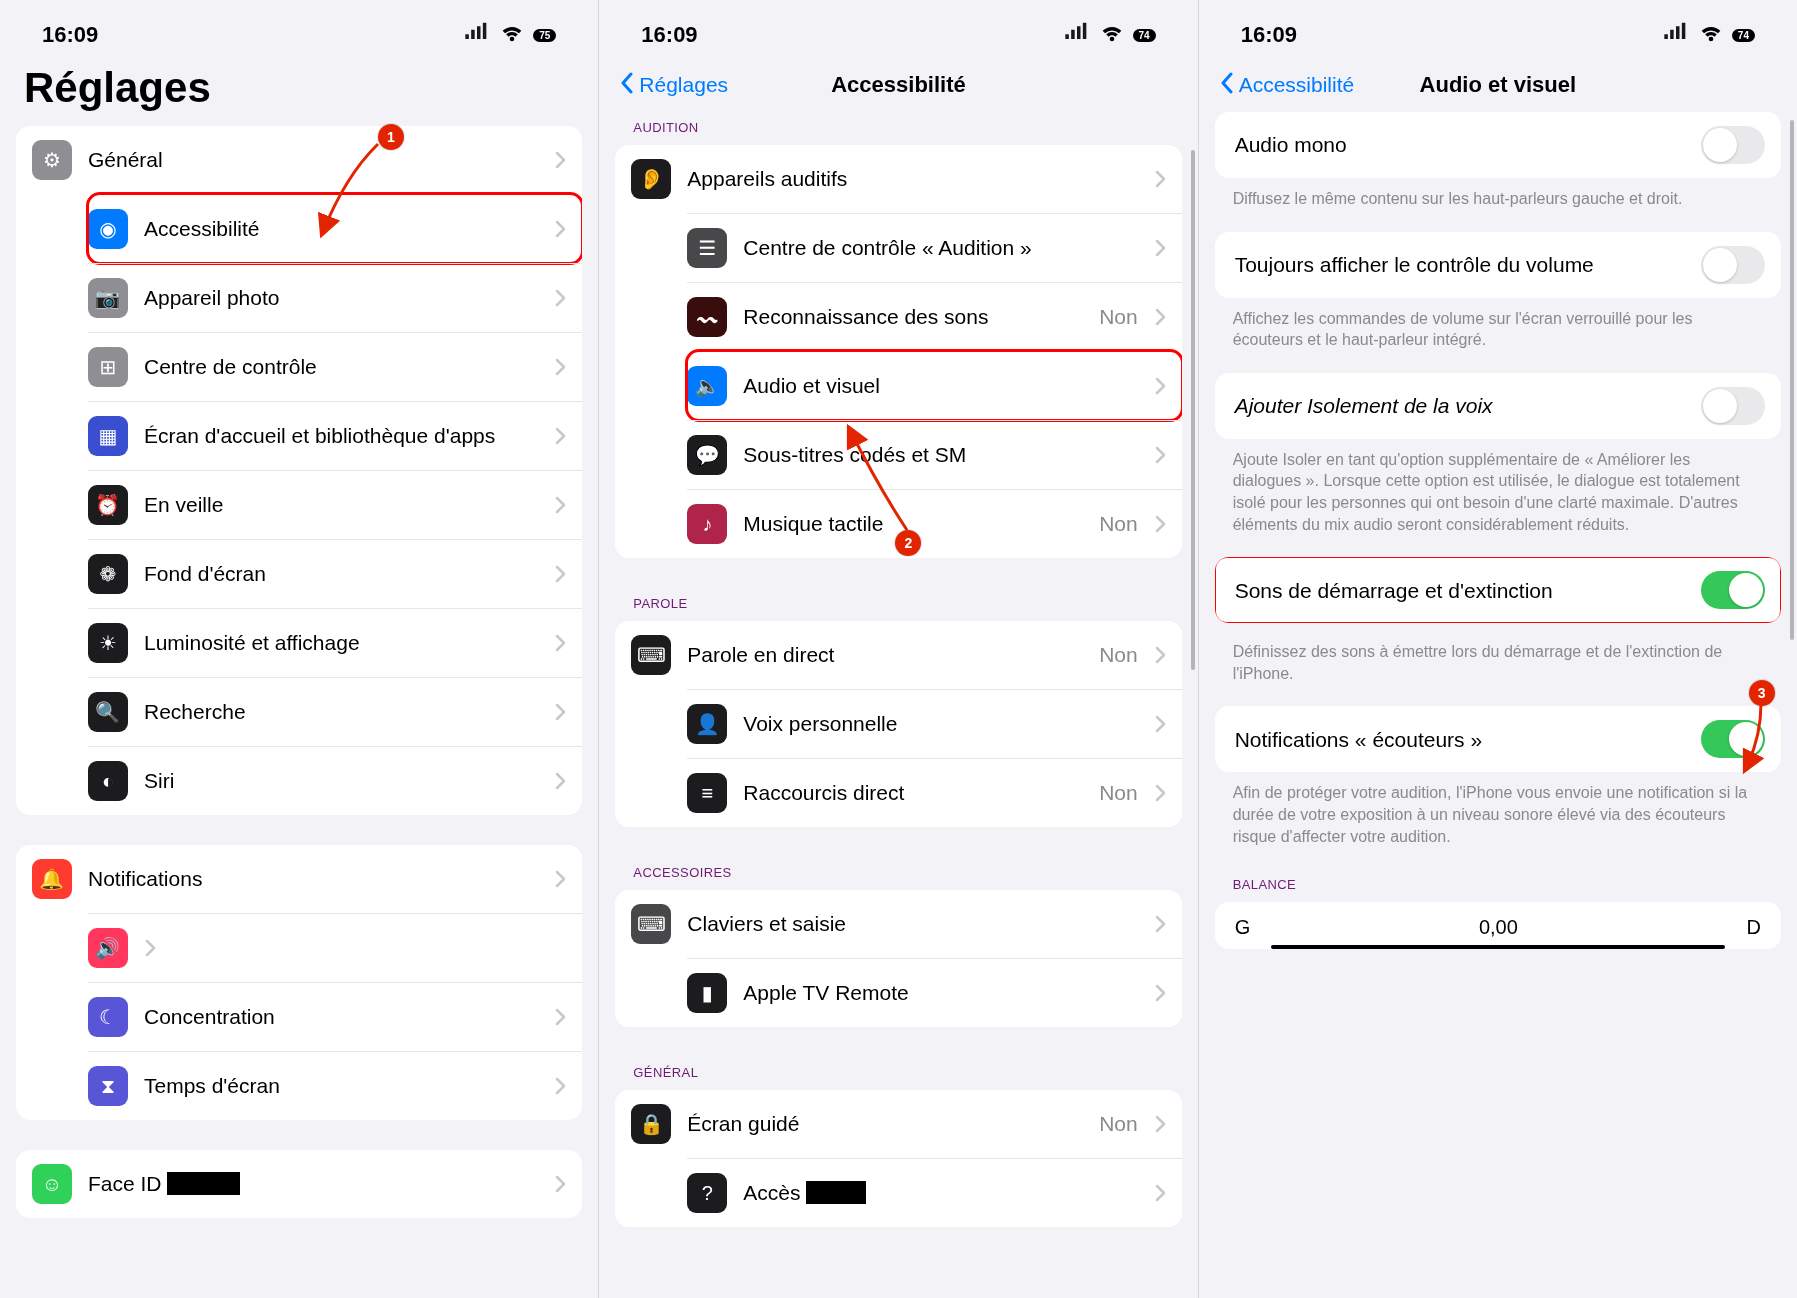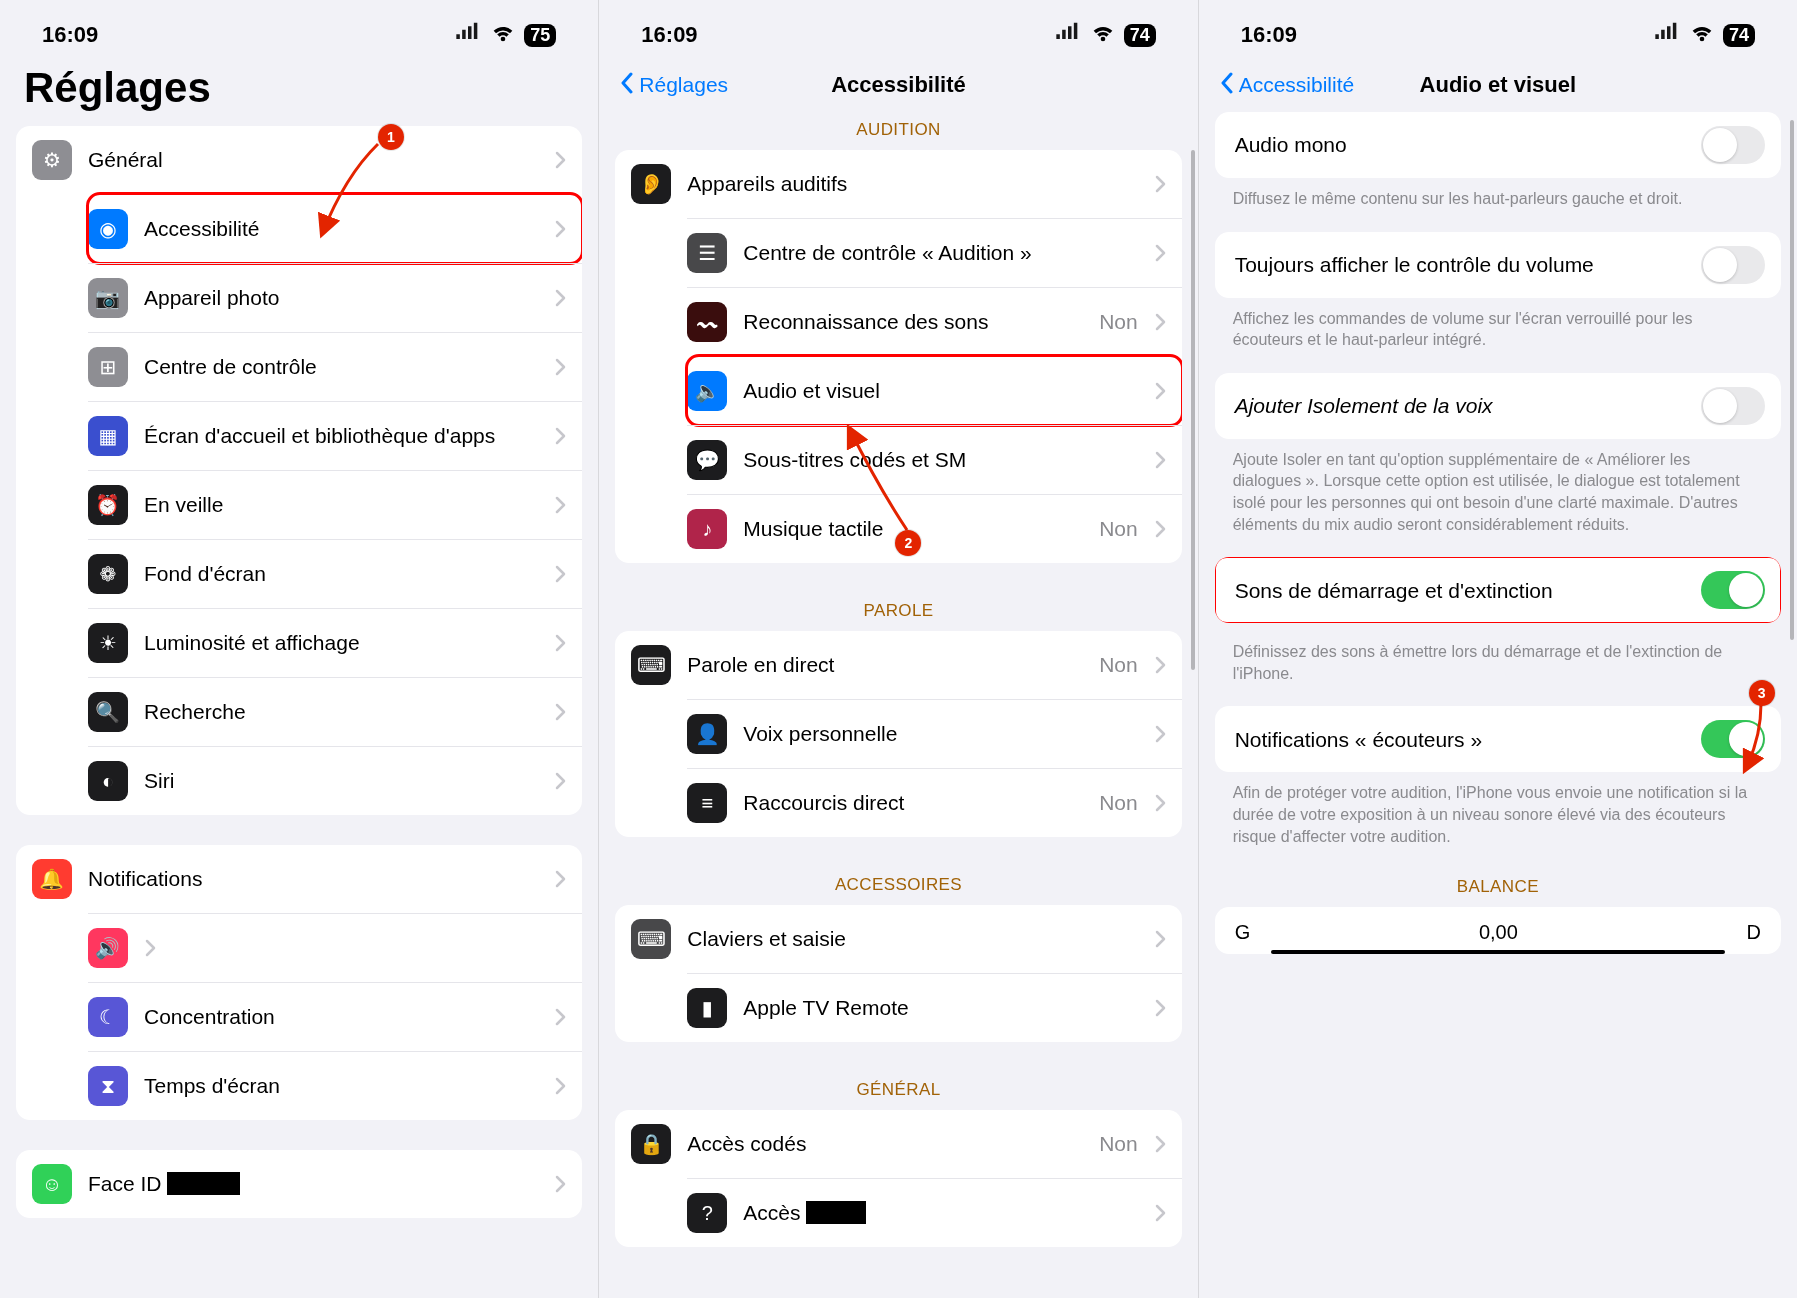--- a/index.html
+++ b/index.html
@@ -67,26 +67,25 @@
     font-size: 21px;
   }
   .big-title { font-size: 42px; font-weight: 700; padding: 6px 10px 14px; }
   .group {
     background: #fff;
     border-radius: 14px;
     margin: 0 2px 30px 2px;
     overflow: hidden;
   }
   .group-header {
-    color: #a16207;
-    font-size: 17px;
+    color: #701a75;
+    font-size: 13px;
     letter-spacing: 0.4px;
     padding: 8px 20px 10px;
     text-transform: uppercase;
-    text-align: center;
   }
   .group-footer {
     color: #8a8a8e;
     font-size: 16px;
     padding: 10px 20px 22px;
     line-height: 1.35;
   }
   .row {
     display: flex;
     align-items: center;
@@ -169,21 +168,21 @@
   }
   .redacted {
     background: #000;
     color: #000;
     padding: 0 2px;
   }
   .battery-pill {
     background:#000; color:#fff;
     border-radius:8px;
     padding:1px 6px;
-    font-size:18px; font-weight:700;
+    font-size:10px; font-weight:700;
     display:inline-flex; align-items:center;
   }
 </style>
 </head>
 <body>
 
 <div class="watermark">JUSTGEEK</div>
 
 <div class="panel">
   <div class="panel-inner">
@@ -544,21 +543,21 @@
           </span>
         </div>
       </div>
 
     <div class="group-header">GÉNÉRAL</div>
     <div class="group" id="p2g4" style="margin-bottom:0;">
         <div class="row">
           <span class="icon" style="background:#1c1c1e">
             <span style="font-size:20px">🔒</span>
           </span>
-          <span class="row-label">Accès codés</span>
+          <span class="row-label">Écran guidé</span>
           <span class="row-value">Non</span>
           <span class="chevron">
             <svg width="12" height="18" viewBox="0 0 12 18">
               <path d="M3 2 L10 9 L3 16" stroke="#c7c7cc" stroke-width="2.5" fill="none" stroke-linecap="round" stroke-linejoin="round"></path>
             </svg>
           </span>
         </div>
         <div class="row">
           <span class="icon" style="background:#1c1c1e">
             <span style="font-size:20px">?</span>

